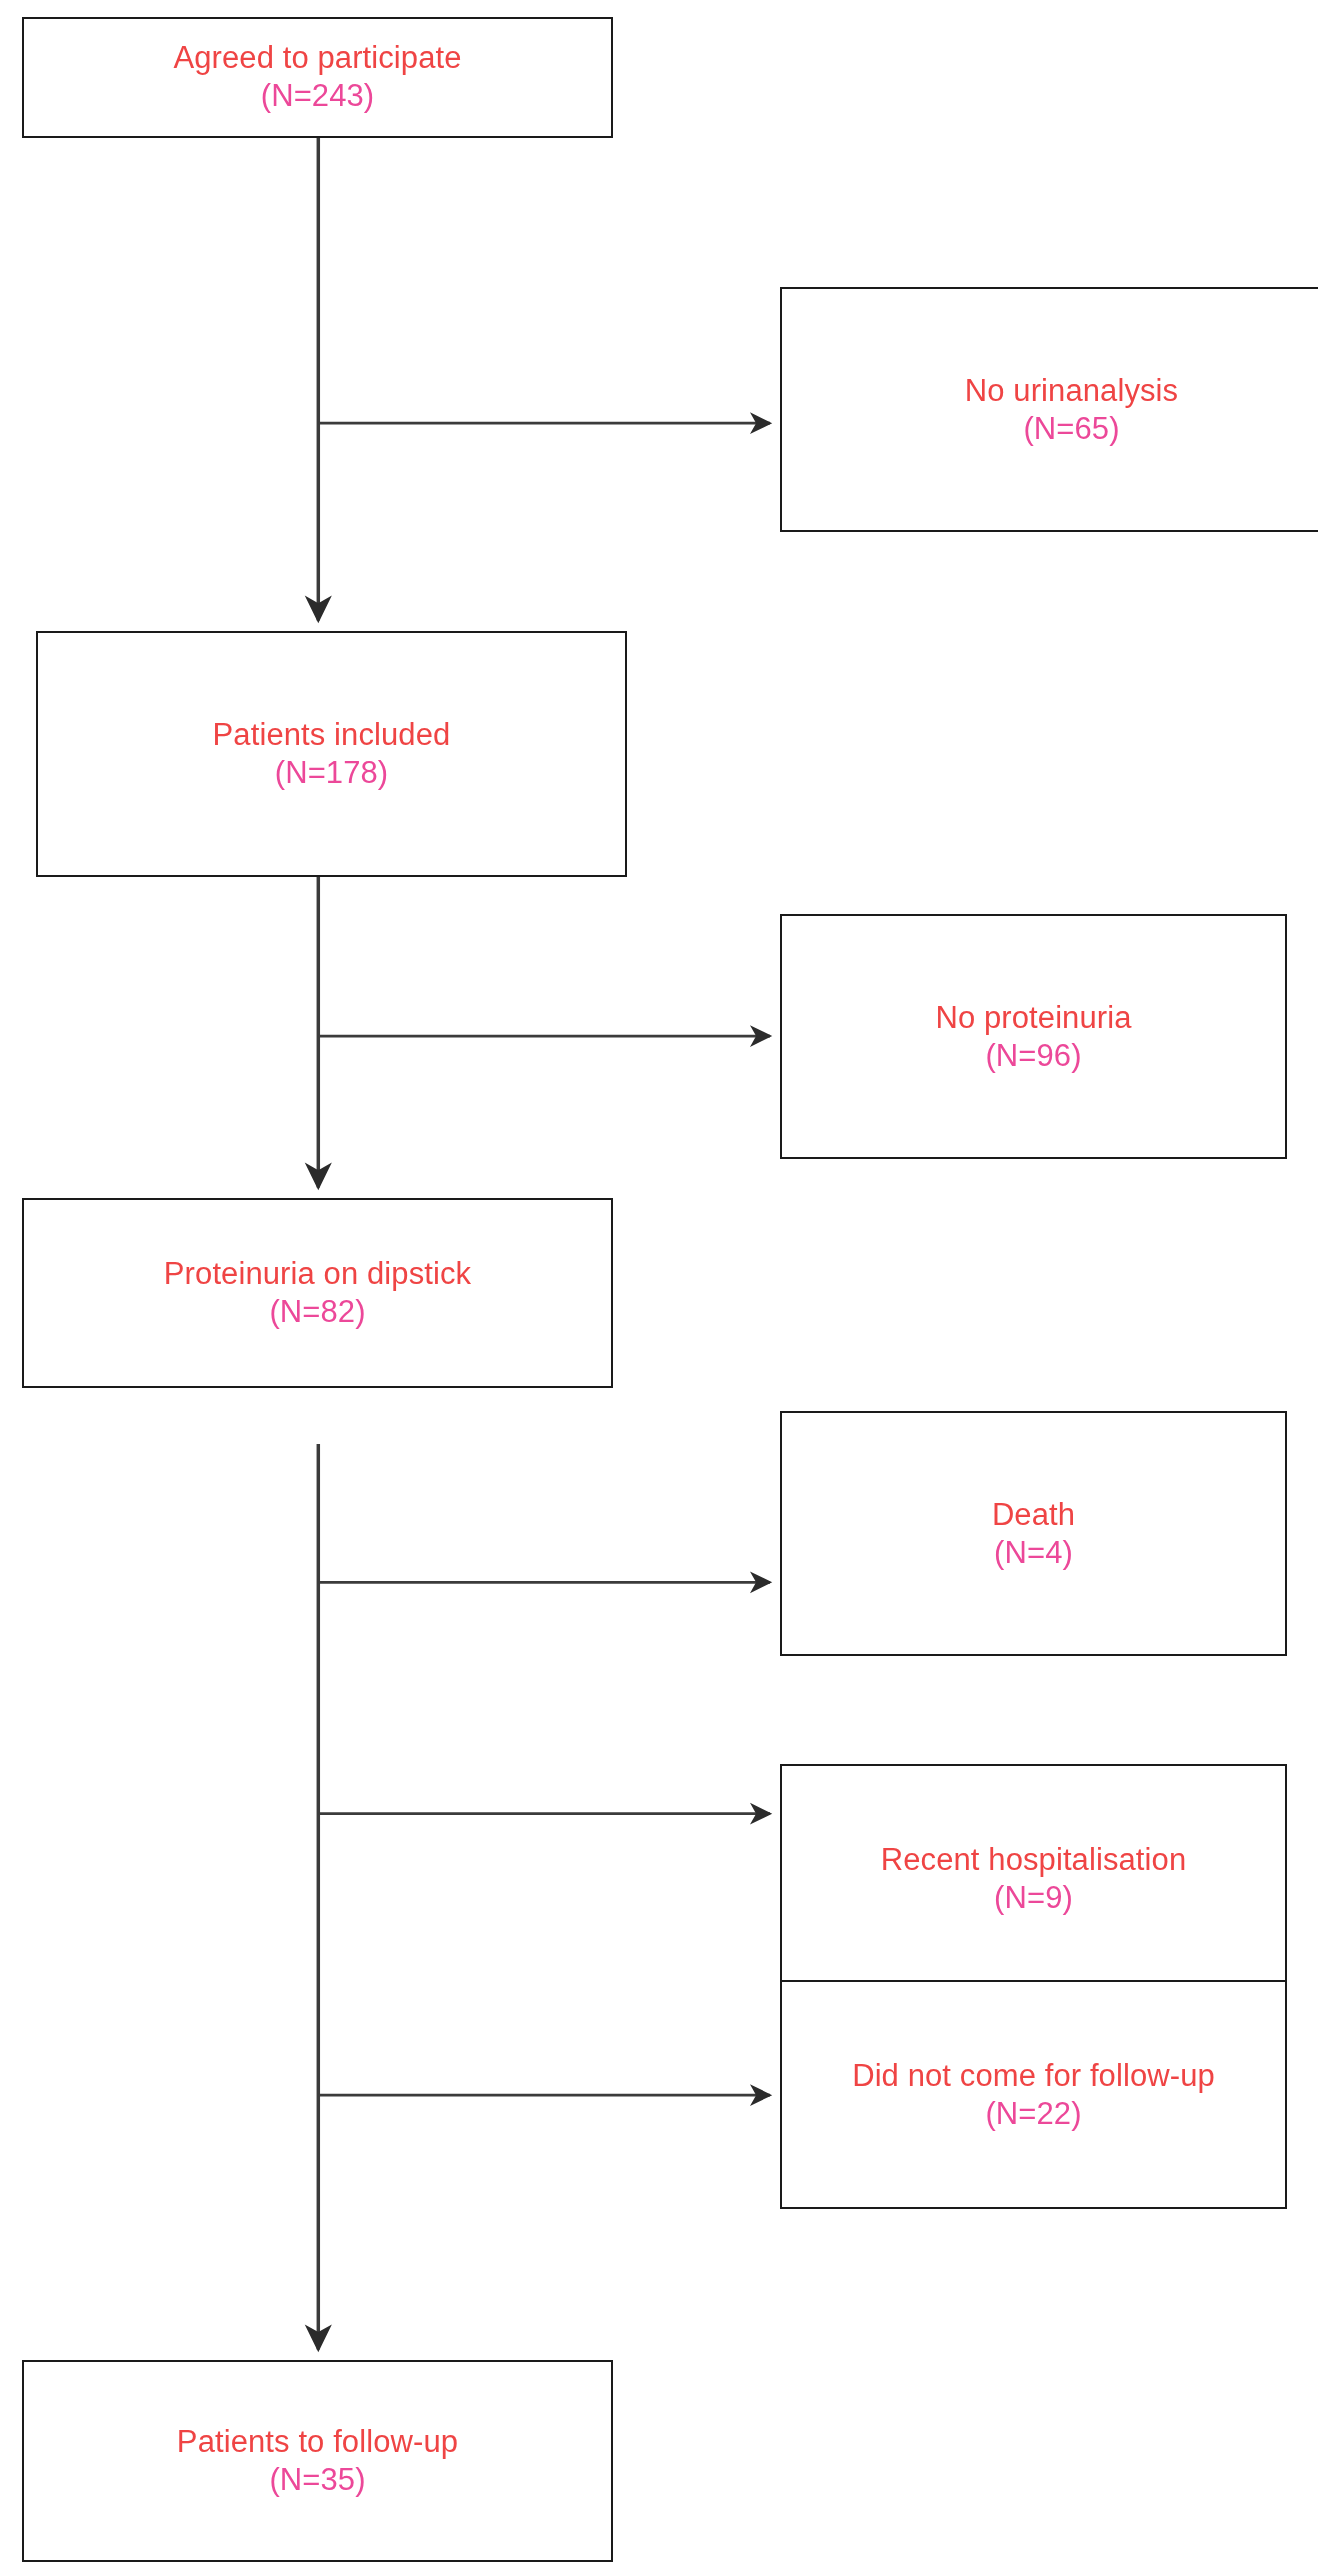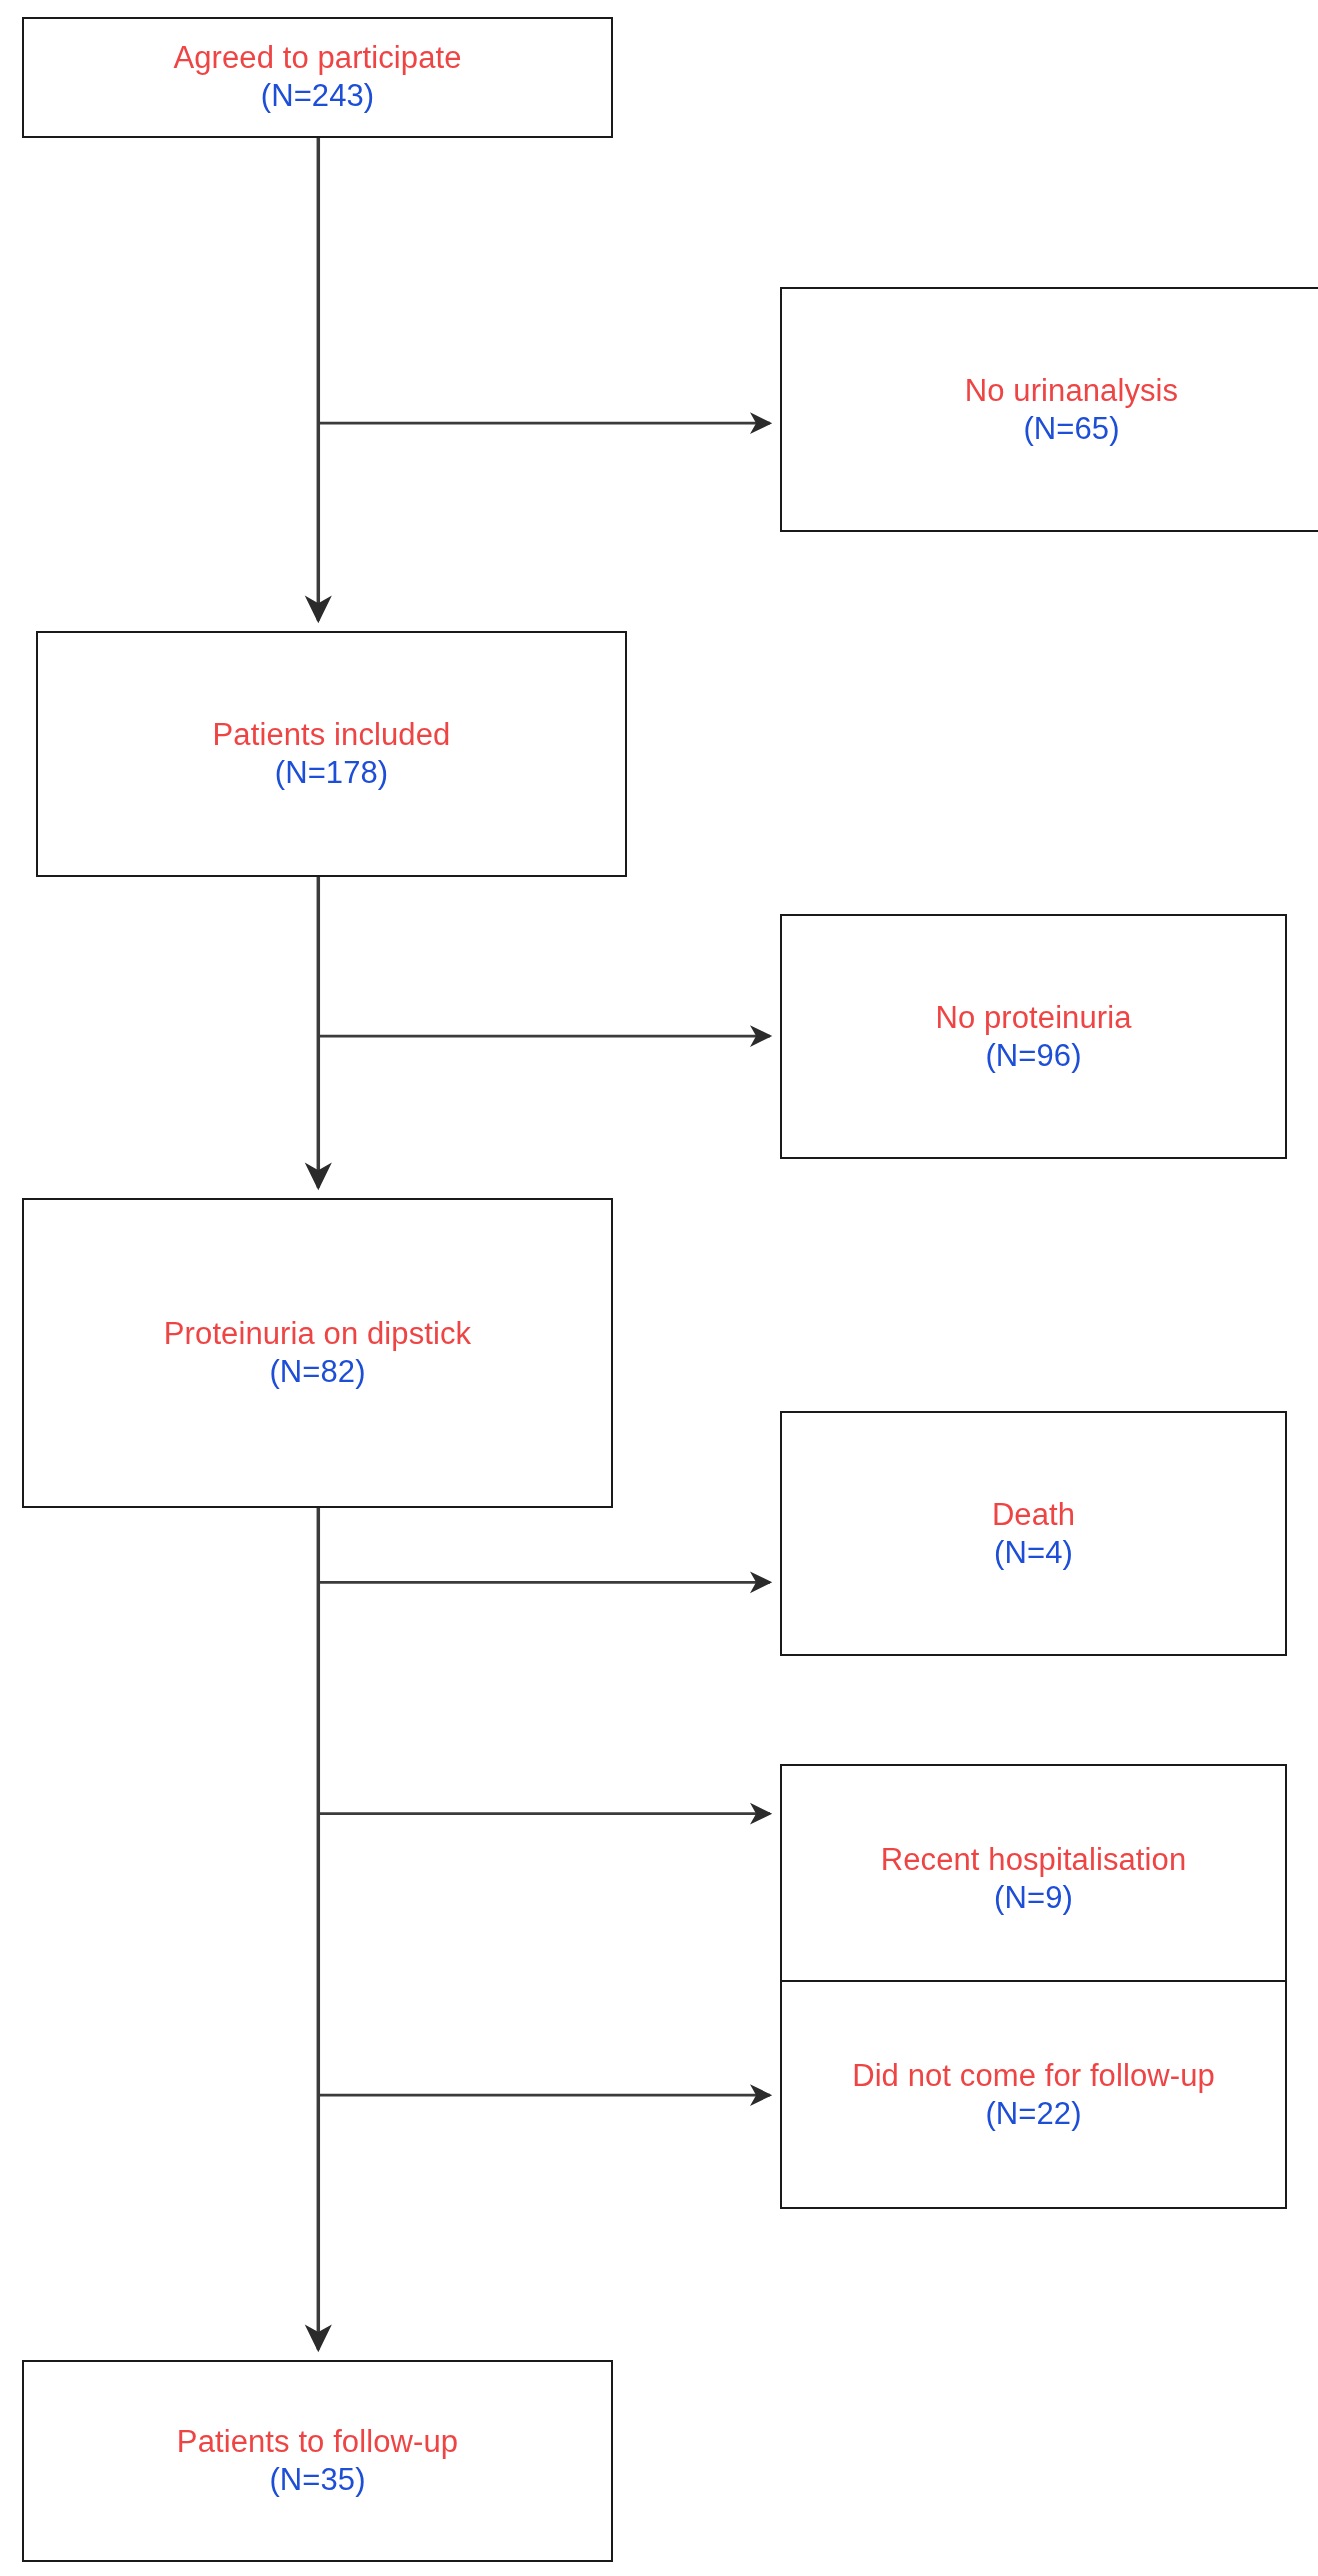--- a/index.html
+++ b/index.html
@@ -41,21 +41,21 @@
   }
   .node-line {
     display: block;
     color: #ef4444;
     font-size: 31px;
     line-height: 1.22;
     letter-spacing: 0.1px;
     white-space: nowrap;
   }
   .node-line.count {
-    color: #1d4ed8;
+    color: #ec4899;
   }
   .node-line.wrapline {
     white-space: normal;
   }
 </style>
 </head>
 <body>
 
 <div id="flow-root">
 
@@ -112,21 +112,21 @@
   <div class="node-box" style="left:36px; top:631px; width:591px; height:246px;">
     <span class="node-line">Patients included</span>
     <span class="node-line count">(N=178)</span>
   </div>
 
   <div class="node-box" style="left:780px; top:914px; width:507px; height:245px;">
     <span class="node-line">No proteinuria</span>
     <span class="node-line count">(N=96)</span>
   </div>
 
-  <div class="node-box" style="left:22px; top:1198px; width:591px; height:310px;">
+  <div class="node-box" style="left:22px; top:1198px; width:591px; height:190px;">
     <span class="node-line">Proteinuria on dipstick</span>
     <span class="node-line count">(N=82)</span>
   </div>
 
   <div class="node-box" style="left:780px; top:1411px; width:507px; height:245px;">
     <span class="node-line">Death</span>
     <span class="node-line count">(N=4)</span>
   </div>
 
   <div class="node-box" style="left:780px; top:1764px; width:507px; height:229px;">

